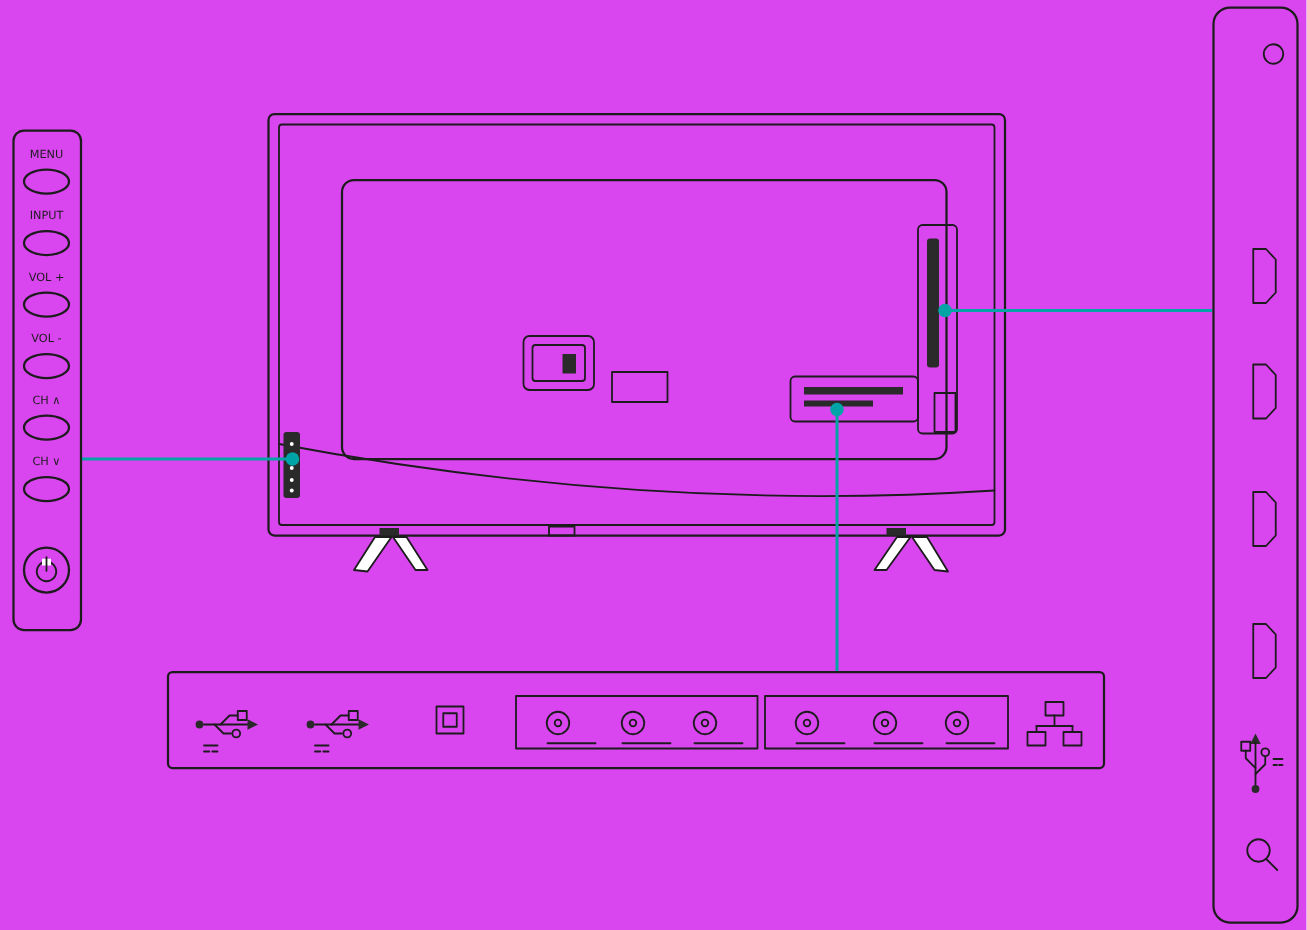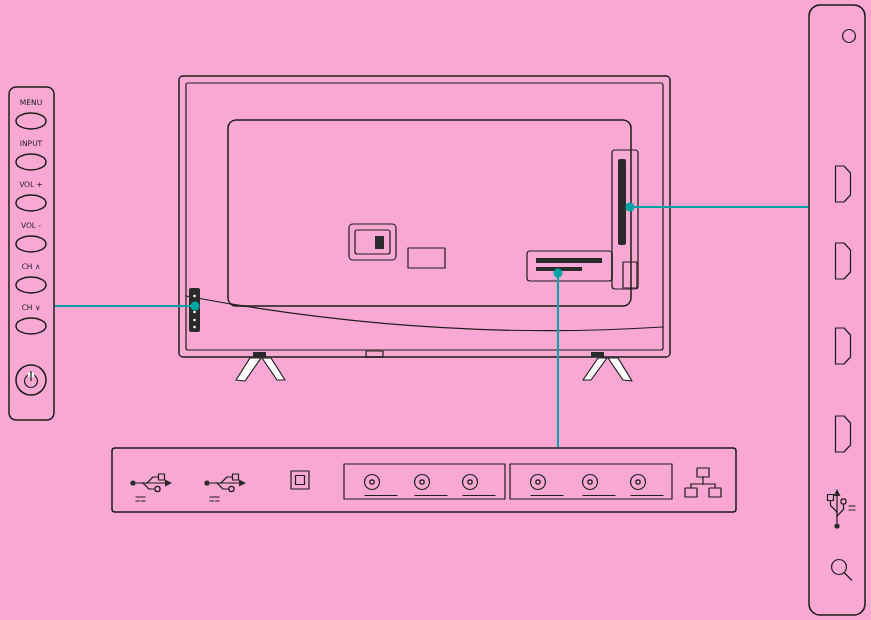--- a/index.html
+++ b/index.html
@@ -1,16 +1,16 @@
 <!DOCTYPE html>
 <html><head>
 <meta charset="utf-8">
 <style>
   html,body{margin:0;padding:0;background:#fff;}
-  .canvas{position:relative;width:871px;height:620px;background:#f9a8d4;overflow:hidden;
+  .canvas{position:relative;width:871px;height:620px;background:#d946ef;overflow:hidden;
           font-family:"DejaVu Sans",sans-serif;}
   svg{position:absolute;left:0;top:0;display:block;}
   .ln{fill:none;stroke:#1c1c1c;stroke-width:1.5;stroke-linejoin:round;stroke-linecap:round;}
   .thin{fill:none;stroke:#1c1c1c;stroke-width:1.2;stroke-linejoin:round;stroke-linecap:round;}
   .solid{fill:#2a2a2a;stroke:none;}
   .white{fill:#ffffff;}
   .lbl{font-size:7.5px;fill:#1c1c1c;text-anchor:middle;font-family:"DejaVu Sans",sans-serif;}
 </style>
 </head>
 <body>

